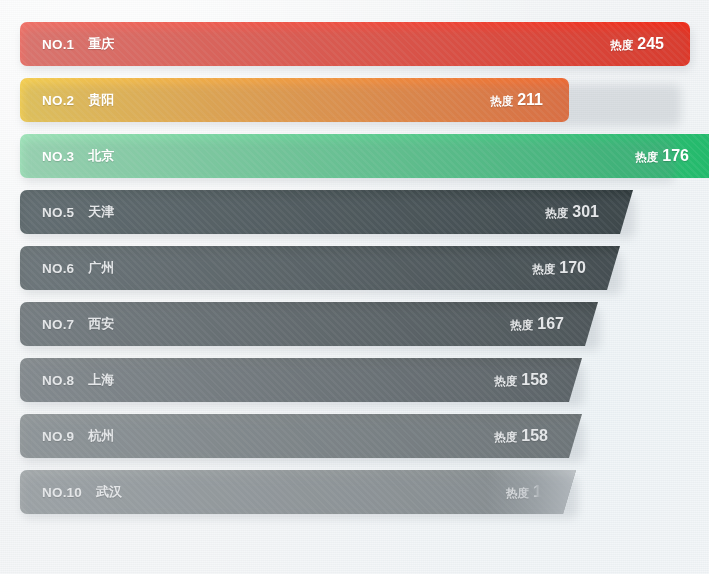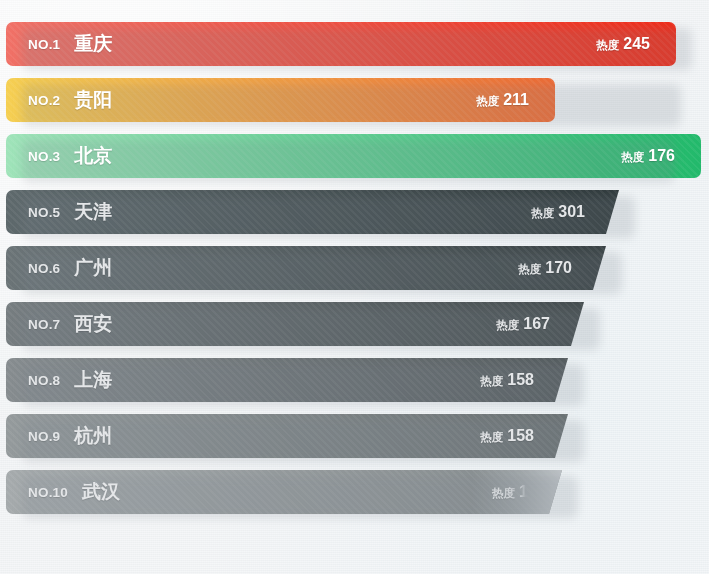--- a/index.html
+++ b/index.html
@@ -49,21 +49,21 @@
   }
 
   .bar-row {
     position: relative;
     height: 56px;
     display: block;
   }
 
   .bar {
     position: absolute;
-    left: 6px;
+    left: 20px;
     top: 6px;
     height: 44px;
     display: flex;
     align-items: center;
     box-sizing: border-box;
     padding: 0 0 0 22px;
     border-top-left-radius: 7px;
     border-bottom-left-radius: 7px;
     overflow: hidden;
   }
@@ -115,21 +115,21 @@
     font-size: 13.5px;
     font-weight: 700;
     letter-spacing: 0.2px;
     color: #ffffff;
     white-space: nowrap;
     text-shadow: 0 1px 1px rgba(0,0,0,0.16);
     font-family: "Liberation Sans", "DejaVu Sans", sans-serif;
   }
 
   .city {
-    font-size: 19px;
+    font-size: 13px;
     font-weight: 700;
     color: #ffffff;
     white-space: nowrap;
     margin-left: 14px;
     text-shadow: 0 1px 1px rgba(0,0,0,0.16);
   }
 
   .metric {
     margin-left: auto;
     margin-right: 26px;

